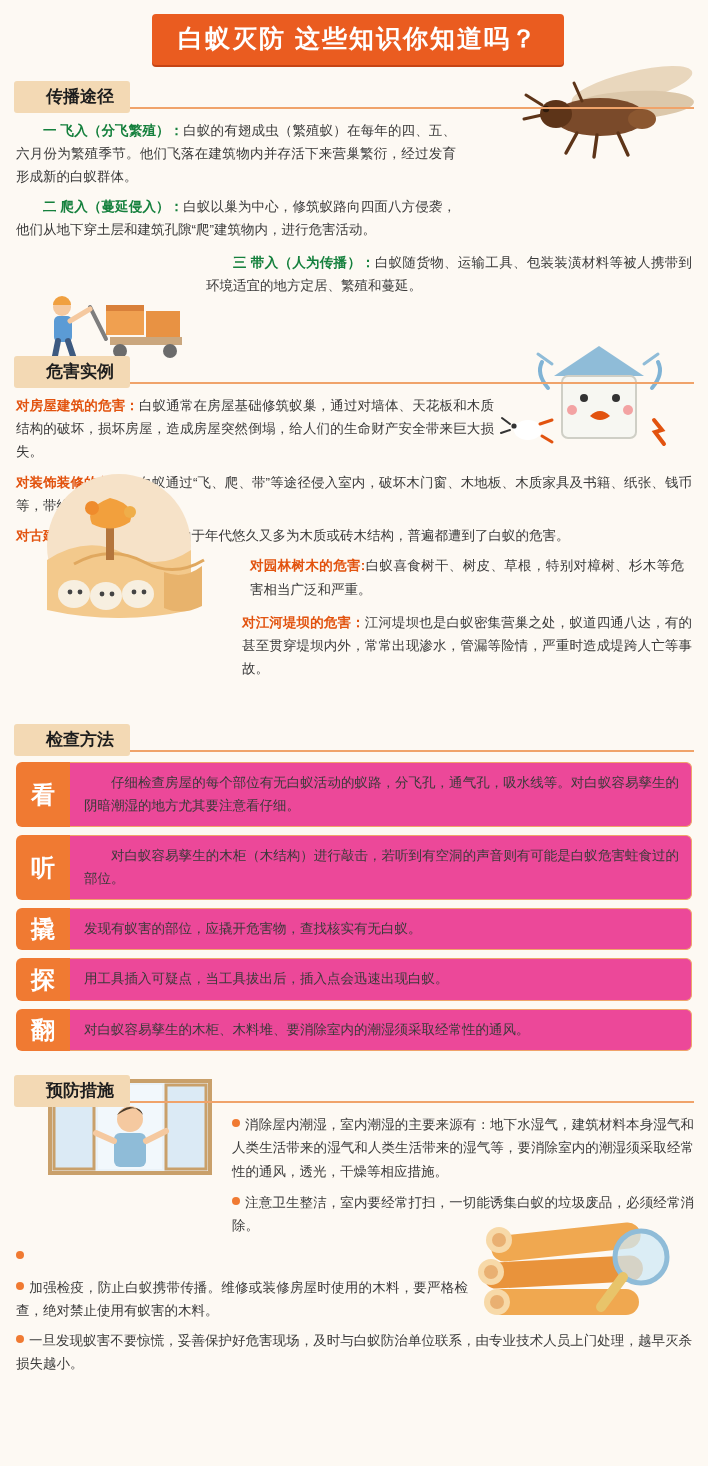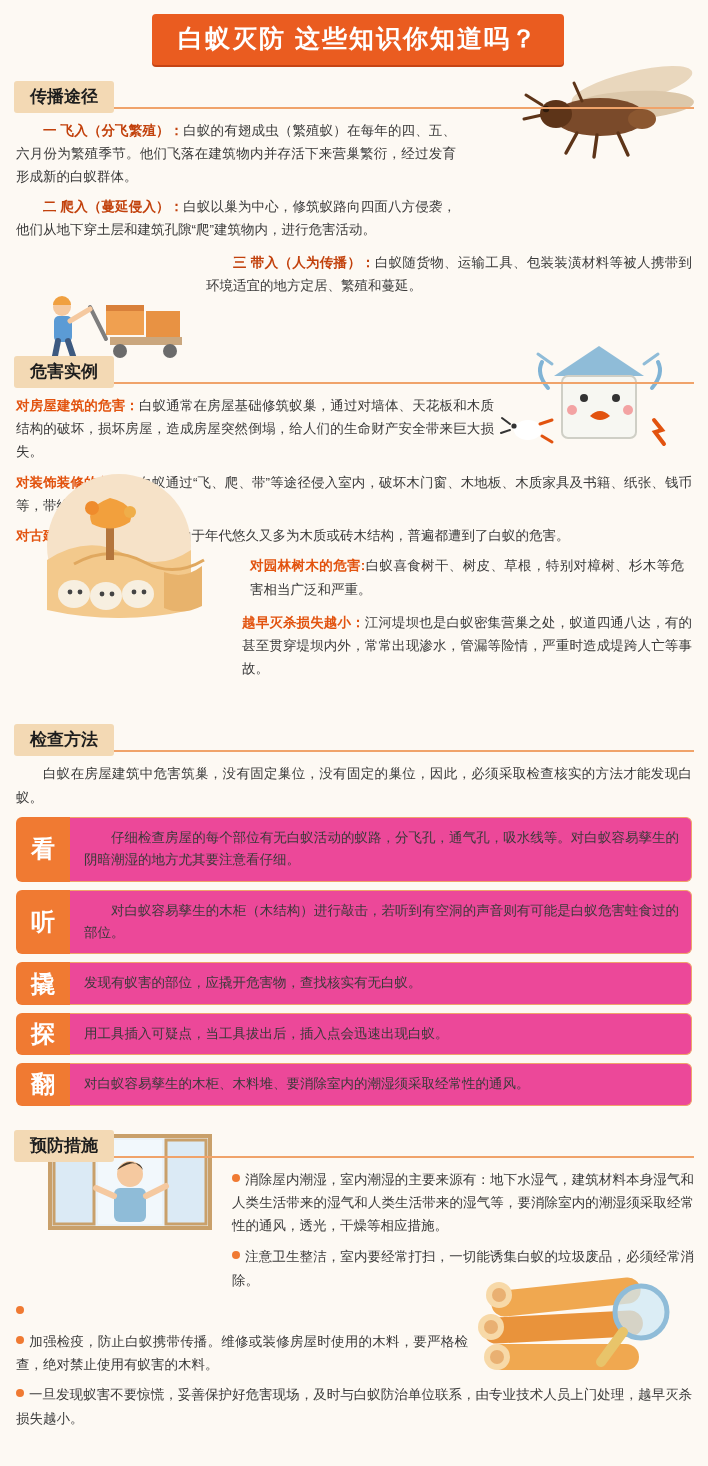--- a/index.html
+++ b/index.html
@@ -52,41 +52,41 @@
     position: relative;
     margin: 10px 0 4px 14px;
     display: inline-block;
   }
   .sec-head .tag {
     display: inline-block;
     background: #f3d9b4;
     color: #1d1d1d;
     font-size: 17px;
     font-weight: bold;
-    padding: 4px 16px 5px 16px;
+    padding: 4px 16px 5px 32px;
     border-radius: 3px;
     position: relative;
     z-index: 2;
   }
   .sec-rule {
     height: 2px;
     background: #f0a36a;
     margin: -10px 14px 10px 14px;
     position: relative;
     z-index: 1;
   }
 
   .body-text {
     font-size: 13.5px;
     line-height: 1.72;
     text-align: justify;
     margin: 0 16px;
   }
   .indent { text-indent: 2em; }
-  .hl { color: #c2410c; font-weight: bold; }
+  .hl { color: #15803d; font-weight: bold; }
 
   
   .s1 { position: relative; min-height: 275px; }
   .s1 .txt { width: 472px; }
   .termite-art {
     position: absolute; right: 6px; top: -14px;
     width: 220px; height: 120px;
   }
   .worker-art {
     position: absolute; left: 10px; top: 218px;
@@ -272,33 +272,32 @@
       <circle cx="120" cy="124" r="2.4" fill="#444"></circle>
         <circle cx="130" cy="124" r="2.4" fill="#444"></circle>
       <path d="M150 104 q20 8 38 -6 l0 40 q-20 10 -38 2 z" fill="#e8b36c"></path>
     </svg>
 
     <div class="right-block">
       <p class="body-text" style="margin:7px 8px;">
         <span class="lbl">对园林树木的危害:</span><span>白蚁喜食树干、树皮、草根，特别对樟树、杉木等危害相当广泛和严重。</span>
       </p>
       <p class="body-text" style="margin:10px 0 0 0;">
-        <span class="lbl">越早灭杀损失越小：</span><span>江河堤坝也是白蚁密集营巢之处，蚁道四通八达，有的甚至贯穿堤坝内外，常常出现渗水，管漏等险情，严重时造成堤跨人亡等事故。</span>
+        <span class="lbl">对江河堤坝的危害：</span><span>江河堤坝也是白蚁密集营巢之处，蚁道四通八达，有的甚至贯穿堤坝内外，常常出现渗水，管漏等险情，严重时造成堤跨人亡等事故。</span>
       </p>
     </div>
     <div style="height:34px;"></div>
   </div>
 
   <div class="s3">
     <div class="sec-head">
       <span class="tag">检查方法</span>
     </div>
     <div class="sec-rule"></div>
 
-    <p class="body-text indent">白蚁在房屋建筑中危害筑巢，没有固定巢位，没有固定的巢位，因此，必须采取检查核实的方法才能发现白蚁。</p>
 
     <div class="method-row">
       <div class="method-badge">看</div>
       <div class="method-body indent">仔细检查房屋的每个部位有无白蚁活动的蚁路，分飞孔，通气孔，吸水线等。对白蚁容易孳生的阴暗潮湿的地方尤其要注意看仔细。</div>
     </div>
     <div class="method-row">
       <div class="method-badge">听</div>
       <div class="method-body indent">对白蚁容易孳生的木柜（木结构）进行敲击，若听到有空洞的声音则有可能是白蚁危害蛀食过的部位。</div>
     </div>
     <div class="method-row">

